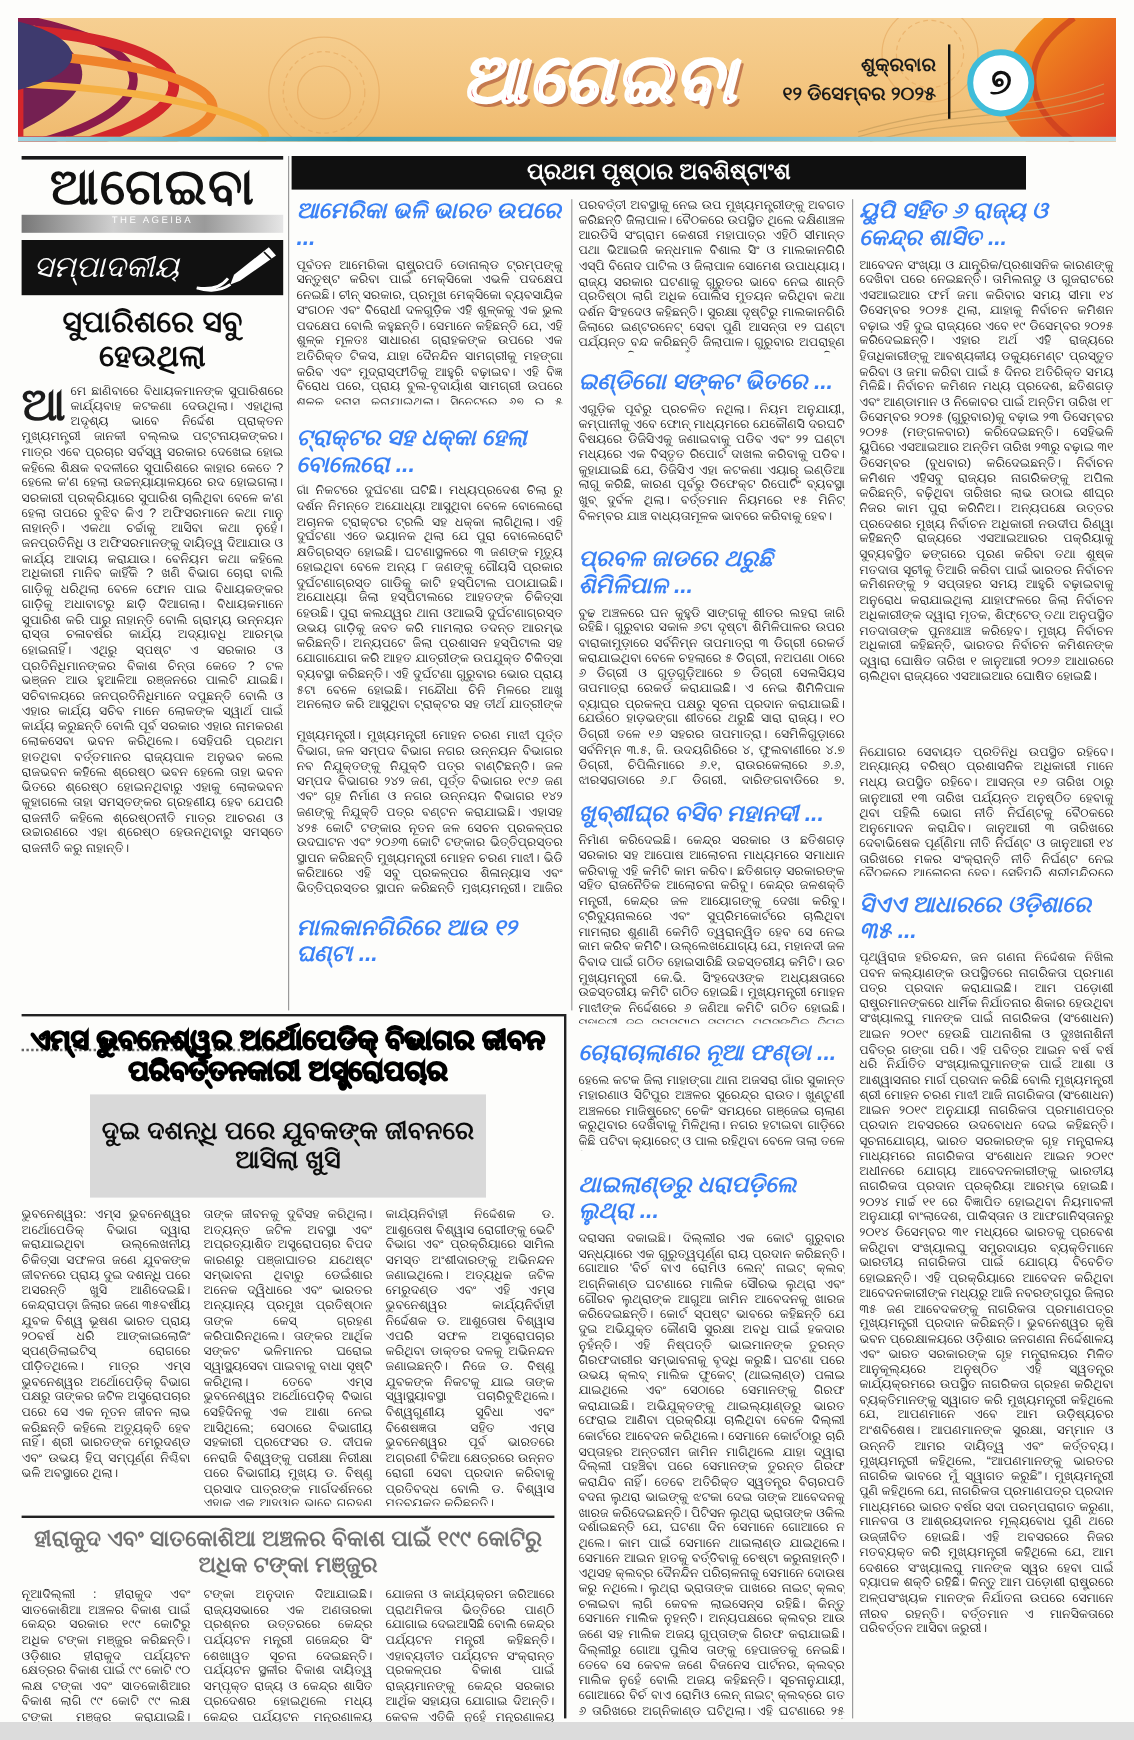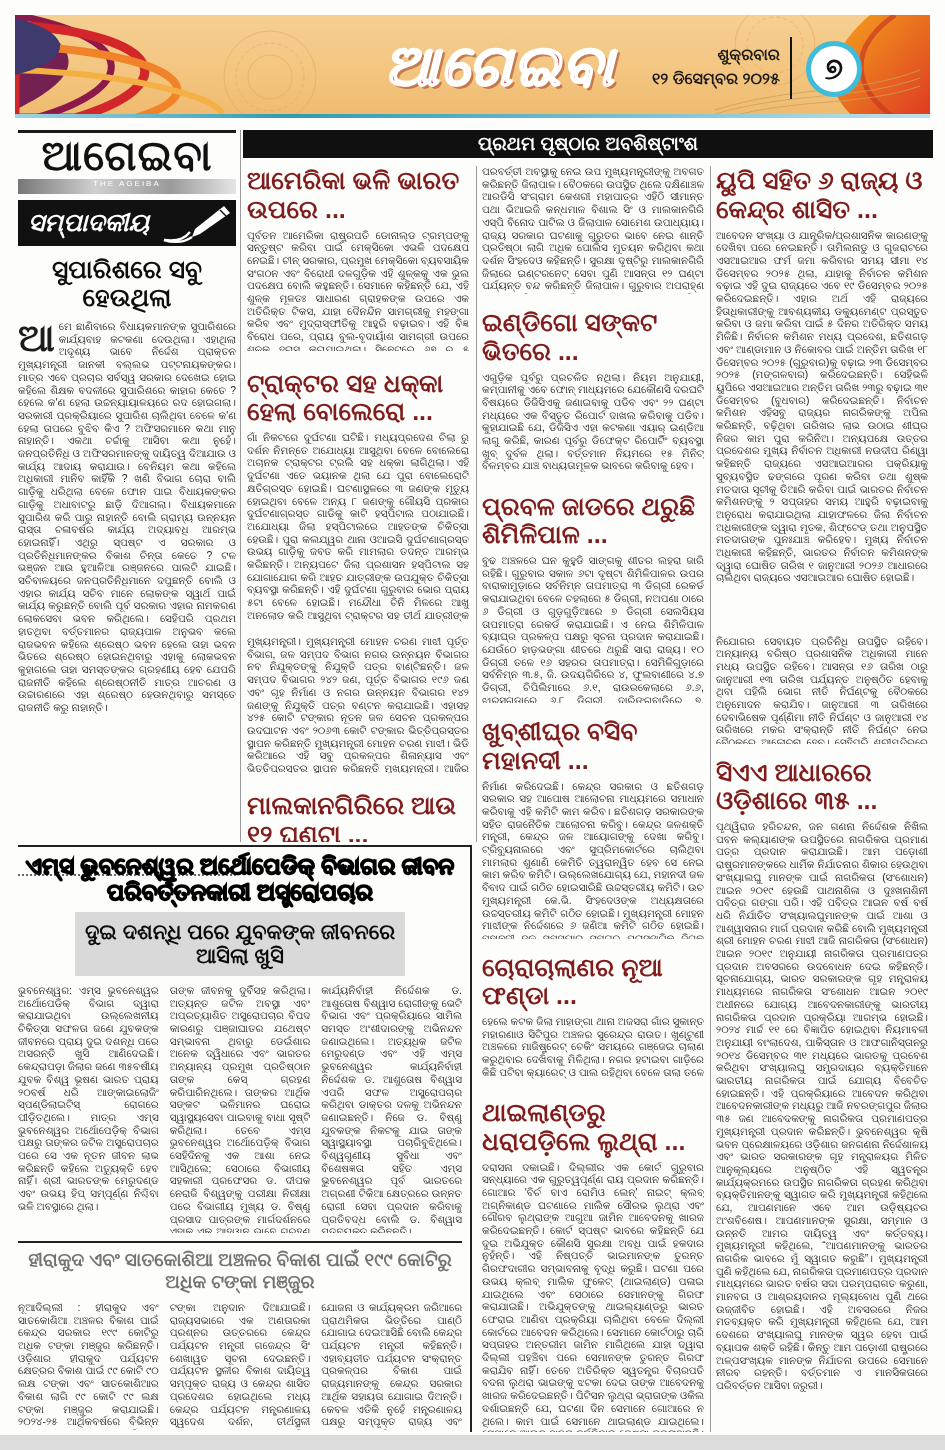--- a/index.html
+++ b/index.html
@@ -31,47 +31,47 @@
   #vr4 { left:470px; top:845px; height:587px; background:#222; width:2px; }
 
   
   .left-col { position:absolute; left:18px; top:130px; width:218px; height:700px; }
   .logo-box { border-top:3px solid #1a1a1a; padding-top:2px; text-align:center; }
   .logo-title { font-size:42px; font-weight:bold; color:#111; letter-spacing:1px; line-height:1.0; }
   .logo-bar { margin-top:2px; height:15px; background:linear-gradient(90deg,#777,#cfcfcf 35%,#9a9a9a 70%,#e6e6e6);
               display:flex; justify-content:center; }
   .logo-bar span { font-size:8px; letter-spacing:2px; color:#fff; }
   .edit-banner { margin-top:6px; height:46px; background:#111; position:relative; display:flex; align-items:center; }
-  .edit-banner .lbl { font-size:25px; font-weight:bold; font-style:italic; color:#fff; padding-left:10px; }
+  .edit-banner .lbl { font-size:25px; font-weight:normal; font-style:italic; color:#fff; padding-left:10px; }
   .edit-banner svg { position:absolute; right:4px; top:4px; }
   .edit-headline { margin-top:10px; text-align:center; font-size:25px; font-weight:bold; color:#0d0d0d; line-height:1.1; }
   .edit-body { margin-top:10px; font-size:10.4px; line-height:12.7px; text-align:justify; color:#1c1c1c;
                height:555px; overflow:hidden; border-bottom:2px dotted #666; padding-bottom:6px; }
   .dropcap { float:left; font-size:38px; line-height:34px; font-weight:bold; padding-right:4px; }
 
   
-  .section-banner { position:absolute; left:243px; top:130px; width:690px; height:28px; background:#101010;
+  .section-banner { position:absolute; left:243px; top:130px; width:612px; height:28px; background:#101010;
                color:#fff; display:flex; align-items:center; justify-content:center;
                font-size:19px; font-weight:bold; }
 
   
   .newscol { position:absolute; top:166px; }
   #colA { left:247px; width:222px; height:676px; overflow:hidden; }
   #colB { left:482px; width:222px; height:1266px; overflow:hidden; }
   #colC { left:716px; width:212px; height:1266px; overflow:hidden; }
-  .art-h { font-size:25px; font-weight:bold; color:#7f1d1d; line-height:1.15; margin-bottom:6px; }
+  .art-h { font-size:19px; font-weight:bold; color:#3b82f6; line-height:1.15; margin-bottom:6px;font-style:italic; }
   .art-b { font-size:10.4px; line-height:12.7px; text-align:justify; color:#1c1c1c; overflow:hidden; }
   .gap14 { height:14px; } .gap18 { height:18px; }
 
   
   .features { position:absolute; left:18px; top:845px; width:452px; height:587px; border-top:2px solid #222;
               padding:6px 8px 0 0; }
   .f1-h1 { text-align:center; font-size:23px; font-weight:bold; color:#fff; line-height:1.15;
            -webkit-text-stroke:1.6px #000; letter-spacing:0px; }
-  .f1-h2wrap { margin:6px auto 0 auto; width:330px; background:#d9d9d9; text-align:center; padding:8px 2px; }
+  .f1-h2wrap { margin:6px auto 0 auto; width:330px; background:#d9d9d9; text-align:center; padding:19px 2px; }
   .f1-h2 { font-size:21px; font-weight:bold; color:#0b0b0b; }
   .fcols { display:flex; gap:11px; margin-top:9px; }
   .fcol { flex:1; font-size:10.4px; line-height:12.7px; text-align:justify; color:#1c1c1c; overflow:hidden; }
   .f1 .fcol { height:248px; }
   .fhr { border:none; border-top:2px solid #222; margin:8px 0 6px 0; }
   .f2-h { text-align:center; font-size:18.5px; font-weight:bold; color:#737373; }
   .f2 .fcol { height:128px; }
   .f3-h { font-size:18.5px; font-weight:bold; color:#0b0b0b; margin-bottom:4px; }
 
   .bottom-strip { position:absolute; left:0; top:1435px; width:945px; height:15px; background:#dcdcdc; }

